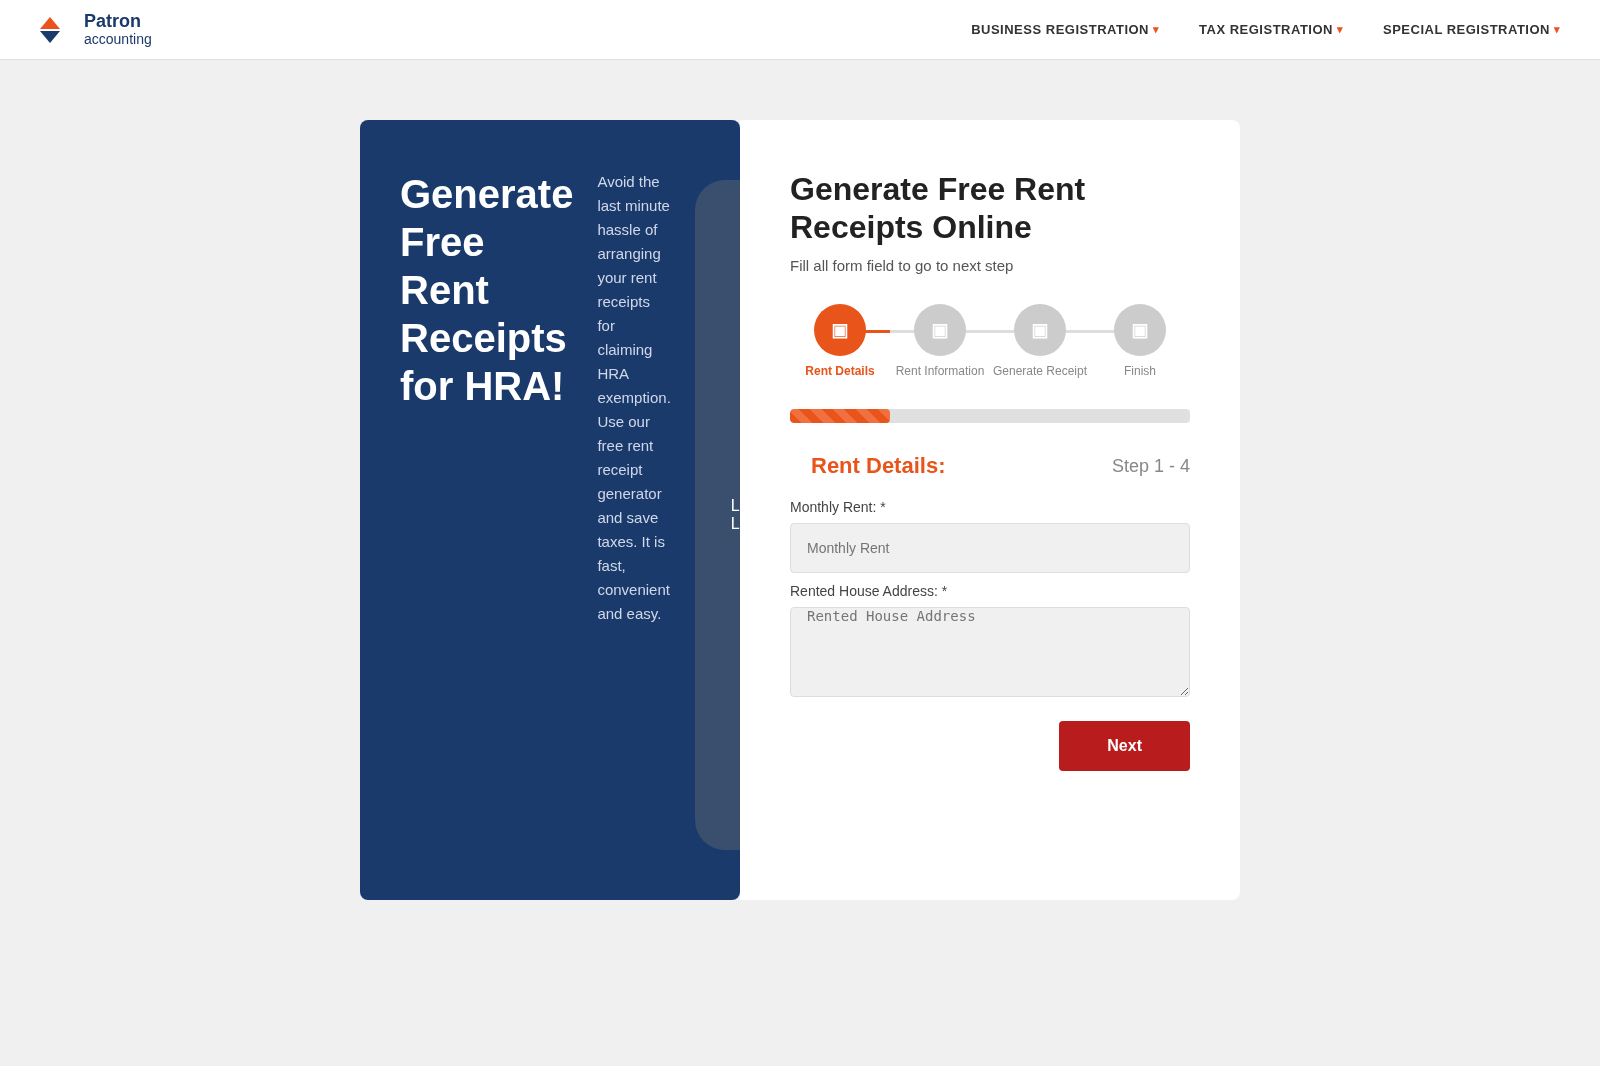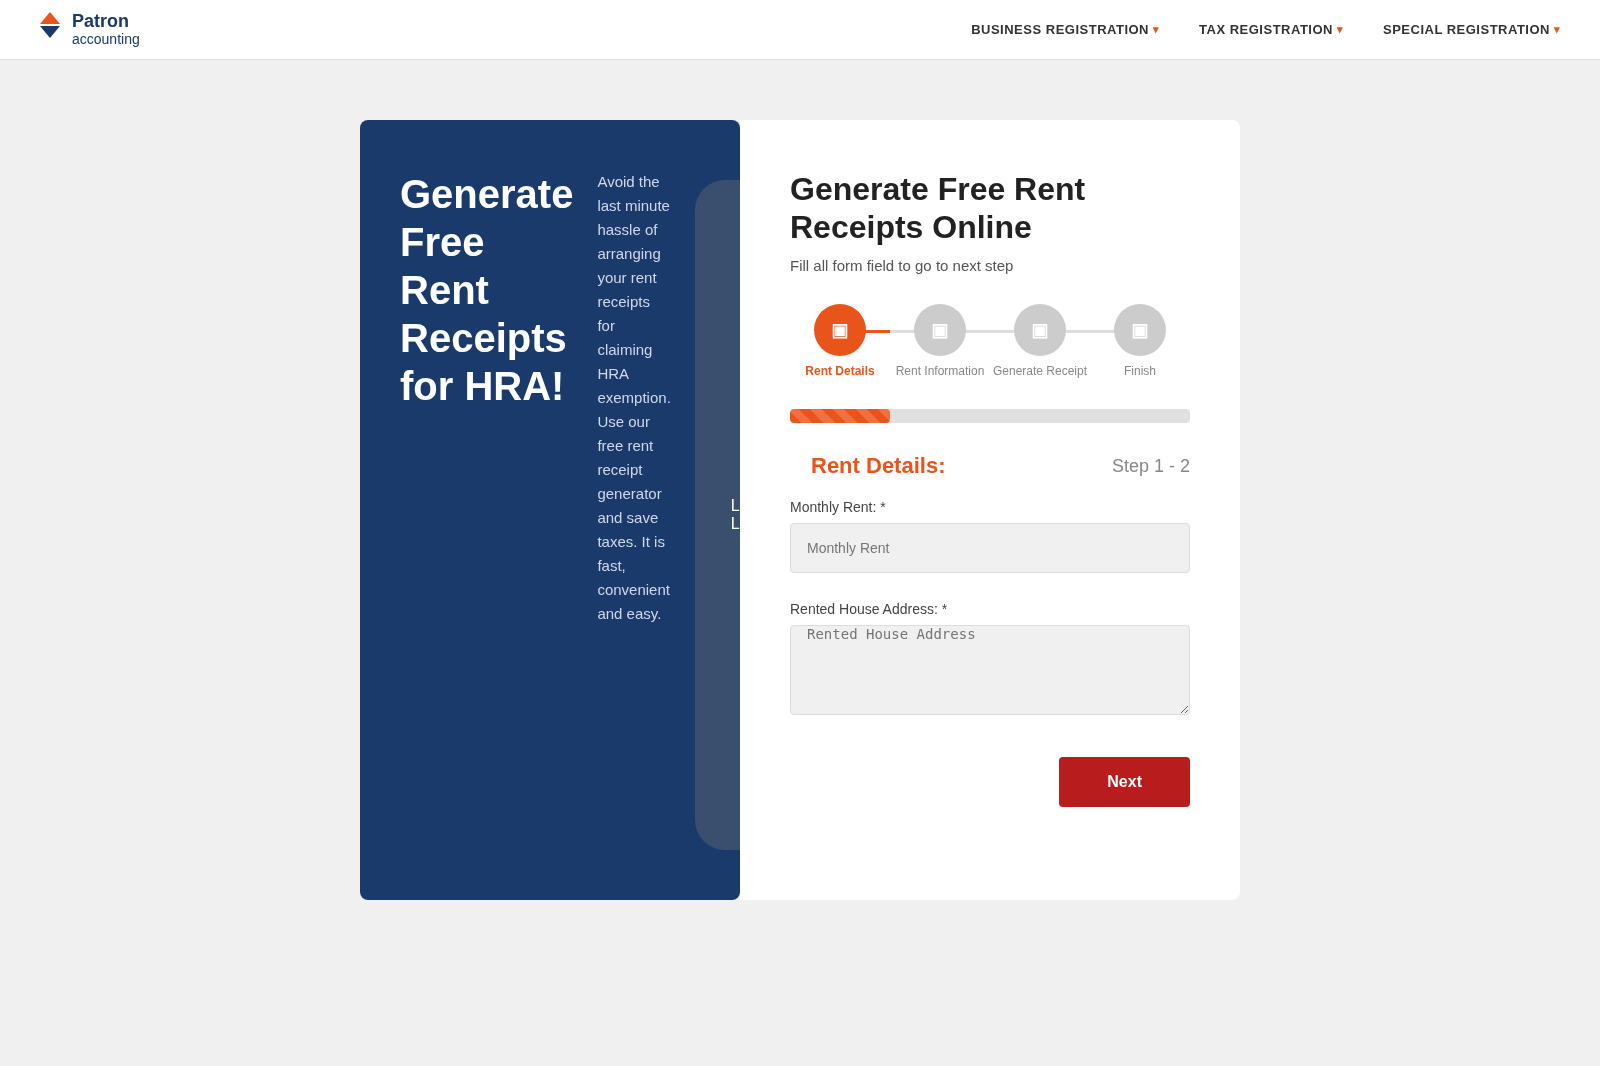--- a/index.html
+++ b/index.html
@@ -10,21 +10,22 @@
       background: #fff;
       display: flex;
       align-items: center;
       justify-content: space-between;
       padding: 0 40px;
       height: 60px;
       border-bottom: 1px solid #e0e0e0;
     }
     .logo {
       display: flex;
-      gap: 12px;
+      align-items: center;
+      gap: 24px;
     }
     .logo-icon {
       display: flex;
       flex-direction: column;
       gap: 2px;
     }
     .logo-icon .arrow-up {
       width: 0; height: 0;
       border-left: 10px solid transparent;
       border-right: 10px solid transparent;
@@ -235,21 +236,21 @@
       color: #e8541a;
       margin-left: 21px;
     }
     .step-indicator {
       font-size: 18px;
       color: #888;
       font-weight: normal;
     }
 
     .form-group {
-      margin-bottom: 28px;
+      margin-bottom: 10px;
     }
     .form-label {
       font-size: 14px;
       color: #444;
       margin-bottom: 8px;
       display: block;
     }
     .form-input {
       width: 100%;
       padding: 16px 16px;
@@ -349,21 +350,21 @@
         <span class="step-label">Finish</span>
       </div>
     </div>
 
     <div class="progress-bar-container">
       <div class="progress-bar-fill"></div>
     </div>
 
     <div class="section-header">
       <span class="section-title">Rent Details:</span>
-      <span class="step-indicator">Step 1 - 2</span>
+      <span class="step-indicator">Step 1 - 4</span>
     </div>
 
     <form>
       <div class="form-group">
         <label class="form-label">Monthly Rent: *</label>
         <input class="form-input" type="text" placeholder="Monthly Rent" style="">
       </div>
       <div class="form-group">
         <label class="form-label">Rented House Address: *</label>
         <textarea class="form-textarea" placeholder="Rented House Address" style=""></textarea>

